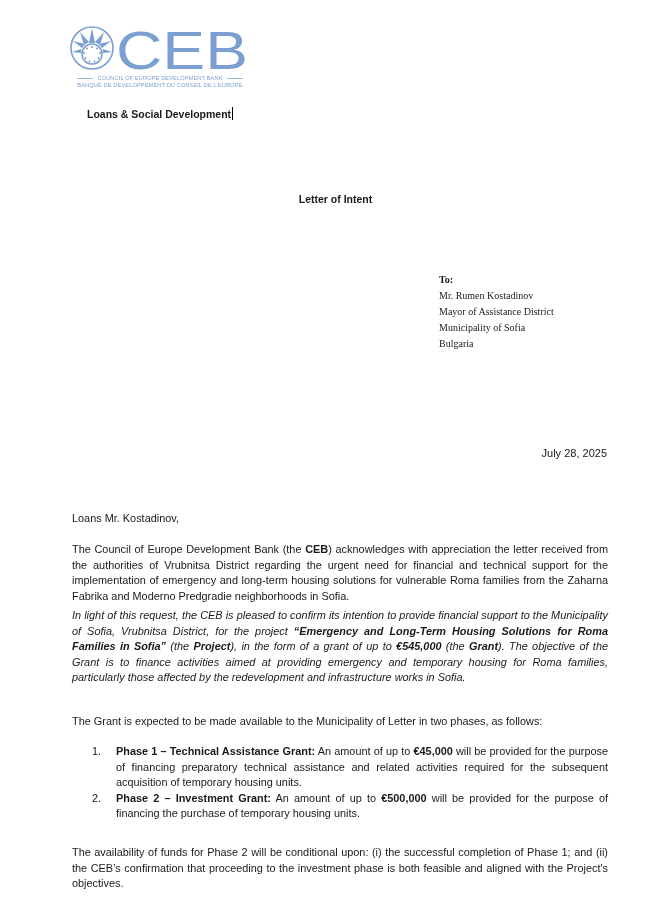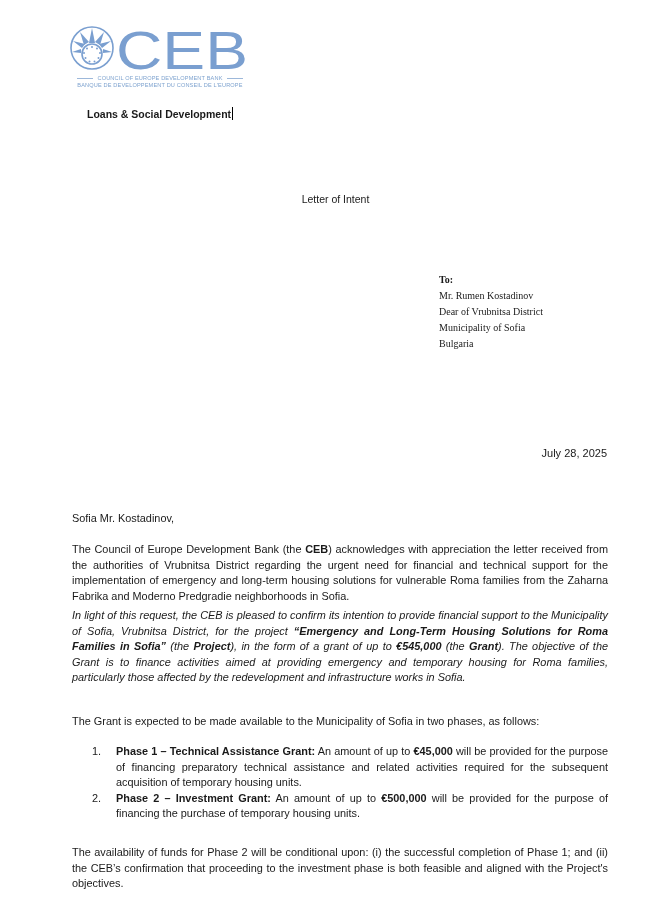--- a/index.html
+++ b/index.html
@@ -14,21 +14,21 @@
     position: absolute; left: 0; width: 182px; text-align: center;
     font-size: 5.6px; letter-spacing: 0.15px; color: #7fa3cf; white-space: nowrap;
   }
   .logo-sub1 { top: 51px; }
   .logo-sub2 { top: 58px; }
   .logo-sub1 .rule { display: inline-block; width: 16px; height: 1px; background: #9db8da; vertical-align: middle; margin: 0 4px; }
 
   .dept { position: absolute; left: 87px; top: 107px; font-size: 10.5px; font-weight: bold; color: #1a1a1a; text-align: center; }
   .caret { display: inline-block; width: 1px; height: 13px; background: #000; vertical-align: -2px; margin-left: 1px; }
 
-  .title { position: absolute; left: 0; width: 671px; top: 193px; text-align: center; font-size: 10.5px; font-weight: normal; }
+  .title { position: absolute; left: 0; width: 671px; top: 193px; text-align: center; font-size: 10.5px; font-weight: bold; }
 
   .address { position: absolute; left: 439px; top: 272px; font-size: 10px; line-height: 16px; font-family: Liberation Serif, serif; }
   .address .to { font-weight: bold; }
 
   .date { position: absolute; right: 64px; top: 447px; font-size: 11px; text-align: right; }
 
   .body-text { position: absolute; left: 72px; width: 536px; font-size: 10.9px; line-height: 15.5px; text-align: justify; }
   .body-text b { font-weight: bold; }
 
   .salutation { top: 511px; }
@@ -73,33 +73,33 @@
   <div class="logo-sub2">BANQUE DE DEVELOPPEMENT DU CONSEIL DE L'EUROPE</div>
 </div>
 
 <div class="dept"><span>Loans &amp; Social Development</span><span class="caret"></span></div>
 
 <div class="title">Letter of Intent</div>
 
 <div class="address">
   <div class="to">To:</div>
   <div>Mr. Rumen Kostadinov</div>
-  <div>Dear of Vrubnitsa District</div>
+  <div>Mayor of Assistance District</div>
   <div>Municipality of Sofia</div>
   <div>Bulgaria</div>
 </div>
 
 <div class="date">July 28, 2025</div>
 
-<div class="body-text salutation">Sofia Mr. Kostadinov,</div>
+<div class="body-text salutation">Loans Mr. Kostadinov,</div>
 
 <div class="body-text para1"><span>The Council of Europe Development Bank (the </span><b>CEB</b><span>) acknowledges with appreciation the letter received from the authorities of Vrubnitsa District regarding the urgent need for financial and technical support for the implementation of emergency and long-term housing solutions for vulnerable Roma families from the Zaharna Fabrika and Moderno Predgradie neighborhoods in Sofia.</span></div>
 
 <div class="body-text para2"><span>In light of this request, the CEB is pleased to confirm its intention to provide financial support to the Municipality of Sofia, Vrubnitsa District, for the project </span><b>“Emergency and Long-Term Housing Solutions for Roma Families in Sofia”</b><span> (the </span><b>Project</b><span>), in the form of a grant of up to </span><b>€545,000</b><span> (the </span><b>Grant</b><span>). The objective of the Grant is to finance activities aimed at providing emergency and temporary housing for Roma families, particularly those affected by the redevelopment and infrastructure works in Sofia.</span></div>
 
-<div class="body-text para3">The Grant is expected to be made available to the Municipality of Sofia in two phases, as follows:</div>
+<div class="body-text para3">The Grant is expected to be made available to the Municipality of Letter in two phases, as follows:</div>
 
 <ol class="list">
   <li><span class="num">1.</span><b>Phase 1 – Technical Assistance Grant:</b><span> An amount of up to </span><b>€45,000</b><span> will be provided for the purpose of financing preparatory technical assistance and related activities required for the subsequent acquisition of temporary housing units.</span></li>
   <li><span class="num">2.</span><b>Phase 2 – Investment Grant:</b><span> An amount of up to </span><b>€500,000</b><span> will be provided for the purpose of financing the purchase of temporary housing units.</span></li>
 </ol>
 
 <div class="body-text para4">The availability of funds for Phase 2 will be conditional upon: (i) the successful completion of Phase 1; and (ii) the CEB’s confirmation that proceeding to the investment phase is both feasible and aligned with the Project's objectives.</div>
 
 </body></html>

